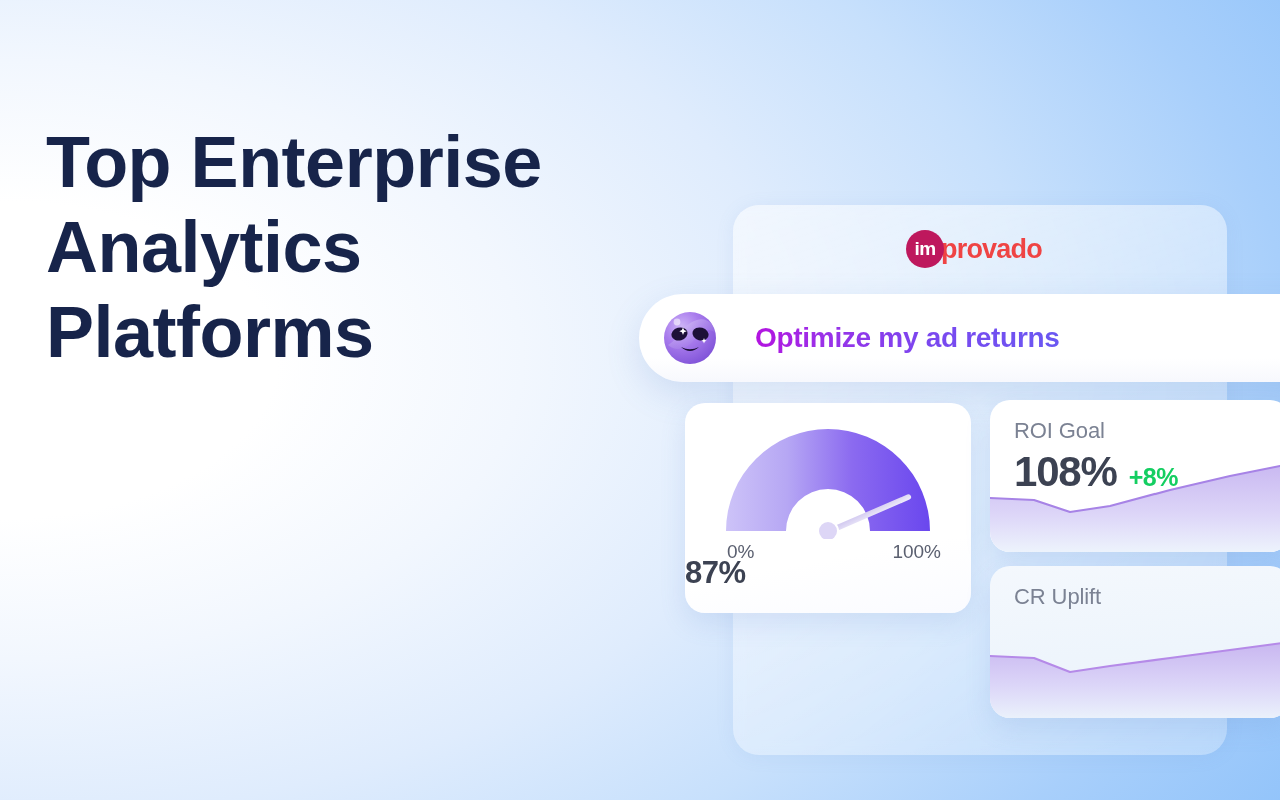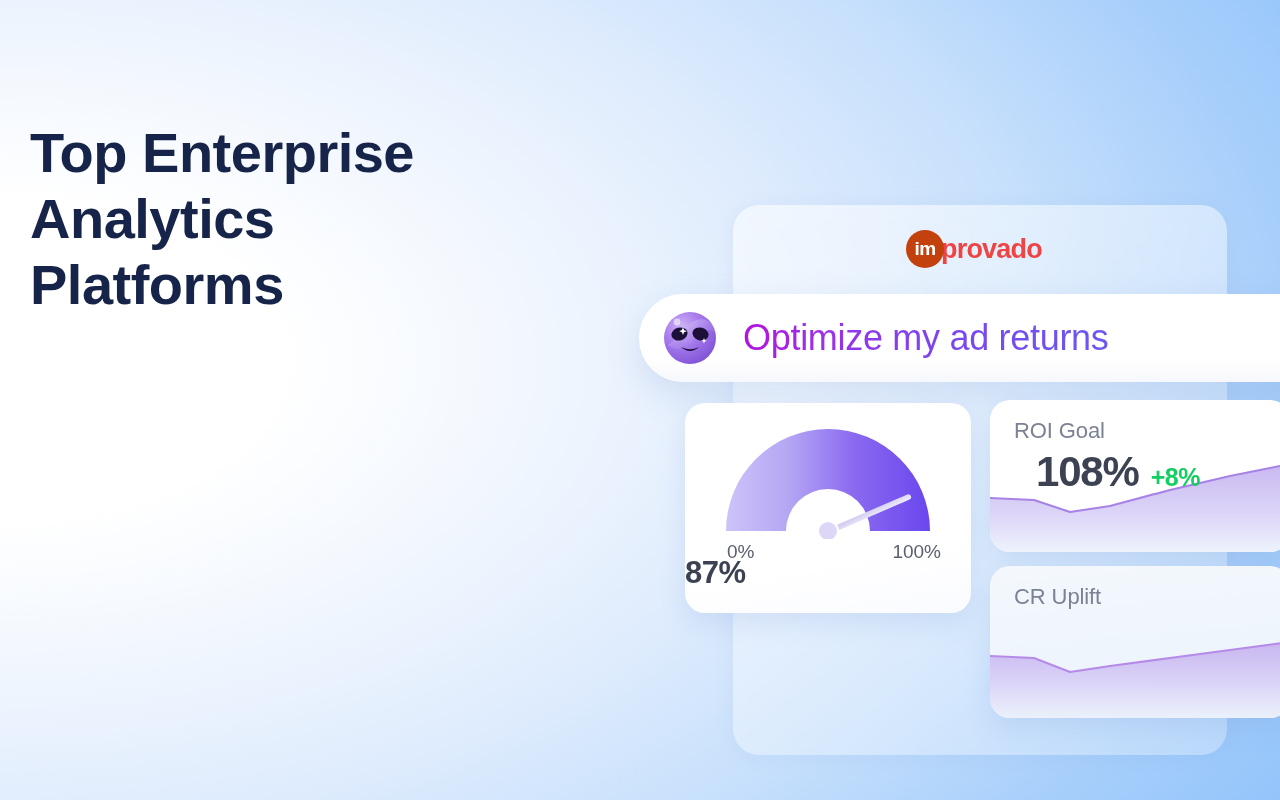--- a/index.html
+++ b/index.html
@@ -8,24 +8,24 @@
   body {
     font-family: "Liberation Sans", sans-serif;
     background:
       radial-gradient(120% 110% at 0% 45%, #ffffff 0%, #ffffff 18%, #f2f7fe 34%, #dfecfd 52%, #c7e0fc 68%, #a8cffb 84%, #8fc2fa 100%);
     position:relative;
   }
 
   
   #headline {
     position:absolute;
-    left:30px; top:120px;
+    left:46px; top:120px;
     width:700px;
     color:#17244a;
-    font-size:56px;
+    font-size:72px;
     line-height:1.18;
     font-weight:700;
     letter-spacing:-0.5px;
   }
   #headline .hl-line { display:block; white-space:nowrap; }
 
   
   #backpanel {
     position:absolute;
     left:733px; top:205px;
@@ -72,23 +72,23 @@
     padding-left:24px;
     box-shadow:0 12px 34px rgba(93,133,200,0.18);
   }
   #prompt-avatar {
     width:54px; height:54px; border-radius:50%;
     flex:0 0 54px;
     overflow:hidden;
     display:block;
   }
   #prompt-text {
-    margin-left:26px;
-    font-size:36px;
-    font-weight:400;
+    margin-left:38px;
+    font-size:28px;
+    font-weight:700;
     letter-spacing:-0.3px;
     background:linear-gradient(90deg,#b313e0 0%, #9b30e8 22%, #7b46ef 55%, #6a58f2 100%);
     -webkit-background-clip:text;
     background-clip:text;
     color:transparent;
     white-space:nowrap;
   }
 
   
   #gauge-card {
@@ -139,21 +139,20 @@
   .kpi-label {
     position:absolute; left:24px; top:18px;
     font-size:22px; color:#7b8293; font-weight:400;
     letter-spacing:-0.1px;
     z-index:3;
   }
   .kpi-row {
     position:absolute; left:24px; top:48px;
     display:flex; align-items:baseline; gap:12px;
     z-index:3;
-    margin-left:22px;
   }
   .kpi-value {
     font-size:42px; font-weight:700; letter-spacing:-1.2px;
   }
   #roi-value { color:#3c4252; }
   #cr-value  { color:#1d0f46; }
   .kpi-delta {
     font-size:25px; font-weight:700; letter-spacing:-0.5px;
   }
   .kpi-spark { position:absolute; left:0; bottom:0; width:100%; height:90px; z-index:1; }
@@ -163,21 +162,21 @@
 
 <h1 id="headline" style="color: rgb(23, 36, 74);">
   <span class="hl-line">Top Enterprise</span>
   <span class="hl-line">Analytics</span>
   <span class="hl-line">Platforms</span>
 </h1>
 
 <div id="backpanel"></div>
 
 <div id="logo">
-  <span id="logo-mark" style="background: #c2410c;">im</span>
+  <span id="logo-mark" style="background: #be185d;">im</span>
   <span id="logo-word" style="color: #ef4444;">provado</span>
 </div>
 
 <div id="prompt-bar">
   <span id="prompt-avatar">
     <svg width="54" height="54" viewBox="0 0 54 54" aria-hidden="true">
       <defs>
         <radialGradient id="alienFace" cx="34%" cy="28%" r="82%">
           <stop offset="0%" stop-color="#cdb4f6"></stop>
           <stop offset="42%" stop-color="#a97ced"></stop>

